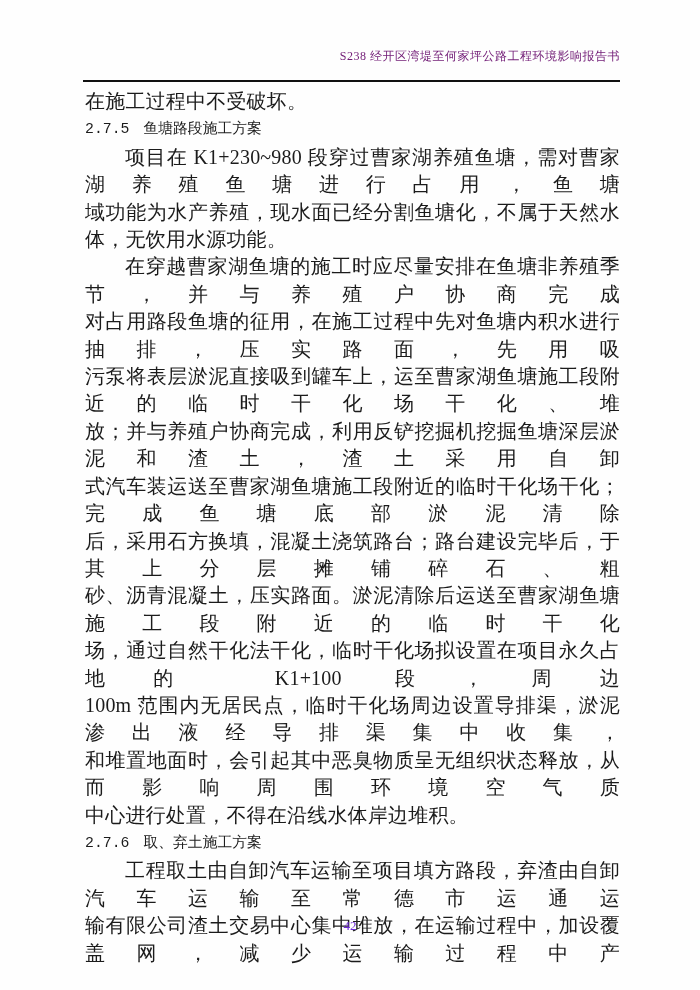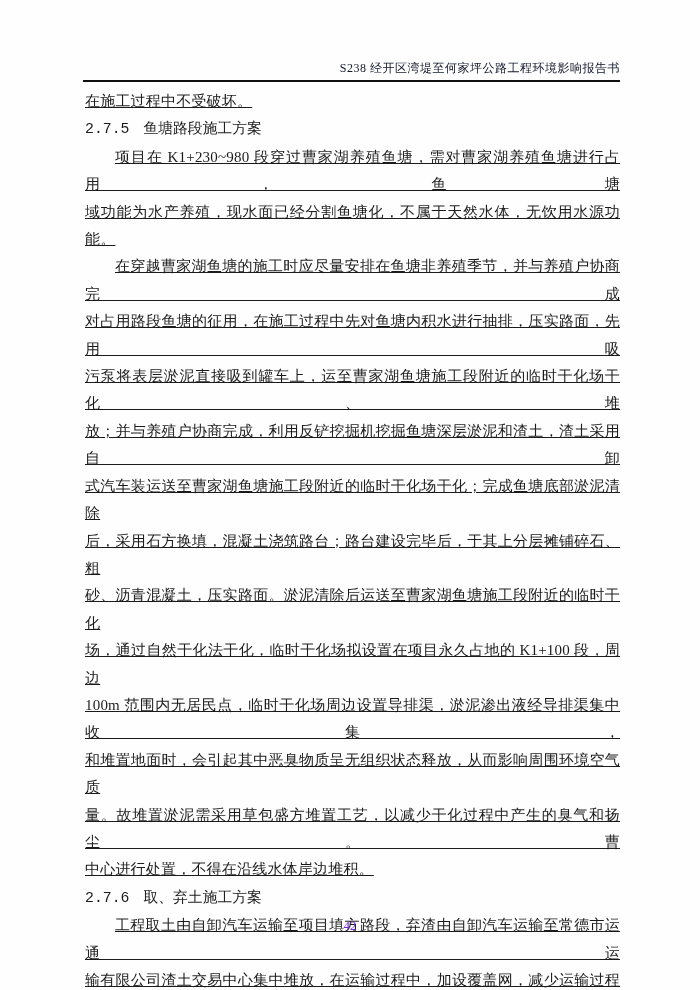--- a/index.html
+++ b/index.html
@@ -8,50 +8,49 @@
     width: 700px;
     height: 990px;
     margin: 0 auto;
     background: #fefefe;
     color: #1b1b1b;
     font-family: "Liberation Serif", "DejaVu Serif", serif;
     overflow: hidden;
   }
   .header {
     position: absolute;
-    top: 60px;
+    top: 48px;
     left: 84px;
     width: 536px;
     text-align: right;
     font-size: 12px;
     line-height: 16px;
     letter-spacing: 0.5px;
-    color: #0f172a;
+    color: #701a75;
   }
   .header-rule {
     position: absolute;
     top: 80px;
     left: 83px;
     width: 537px;
     height: 2px;
     background: #111;
   }
   .content {
     position: absolute;
     top: 88px;
     left: 85px;
     width: 535px;
   }
   .line {
-    font-size: 15px;
+    font-size: 20px;
     line-height: 27.4px;
     text-align: justify;
     text-align-last: justify;
     letter-spacing: 0.2px;
-    text-decoration: underline;
   }
   .line.last { text-align-last: left; }
   .line.indent { text-indent: 2em; }
   .heading {
     font-size: 14.8px;
     line-height: 27.4px;
     text-align: left;
   }
   .heading .h-num { display: inline-block; }
   .heading.sub .h-num { margin-right: 0.95em; font-family: Liberation Mono, monospace; }
@@ -81,20 +80,19 @@
       <div class="line indent">在穿越曹家湖鱼塘的施工时应尽量安排在鱼塘非养殖季节，并与养殖户协商完成</div>
       <div class="line">对占用路段鱼塘的征用，在施工过程中先对鱼塘内积水进行抽排，压实路面，先用吸</div>
       <div class="line">污泵将表层淤泥直接吸到罐车上，运至曹家湖鱼塘施工段附近的临时干化场干化、堆</div>
       <div class="line">放；并与养殖户协商完成，利用反铲挖掘机挖掘鱼塘深层淤泥和渣土，渣土采用自卸</div>
       <div class="line">式汽车装运送至曹家湖鱼塘施工段附近的临时干化场干化；完成鱼塘底部淤泥清除</div>
       <div class="line">后，采用石方换填，混凝土浇筑路台；路台建设完毕后，于其上分层摊铺碎石、粗</div>
       <div class="line">砂、沥青混凝土，压实路面。淤泥清除后运送至曹家湖鱼塘施工段附近的临时干化</div>
       <div class="line">场，通过自然干化法干化，临时干化场拟设置在项目永久占地的 K1+100 段，周边</div>
       <div class="line">100m 范围内无居民点，临时干化场周边设置导排渠，淤泥渗出液经导排渠集中收集，</div>
       <div class="line">和堆置地面时，会引起其中恶臭物质呈无组织状态释放，从而影响周围环境空气质</div>
-      <div class="line">量。故堆置淤泥需采用草包盛方堆置工艺，以减少干化过程中产生的臭气和扬尘。曹</div>
       <div class="line last">中心进行处置，不得在沿线水体岸边堆积。</div>
       <div class="heading sub"><span class="h-num">2.7.6</span><span class="h-title">取、弃土施工方案</span></div>
       <div class="line indent">工程取土由自卸汽车运输至项目填方路段，弃渣由自卸汽车运输至常德市运通运</div>
       <div class="line">输有限公司渣土交易中心集中堆放，在运输过程中，加设覆盖网，减少运输过程中产</div>
     </div>
   <div class="footer">42</div>
 </div>
 
 </body></html>

